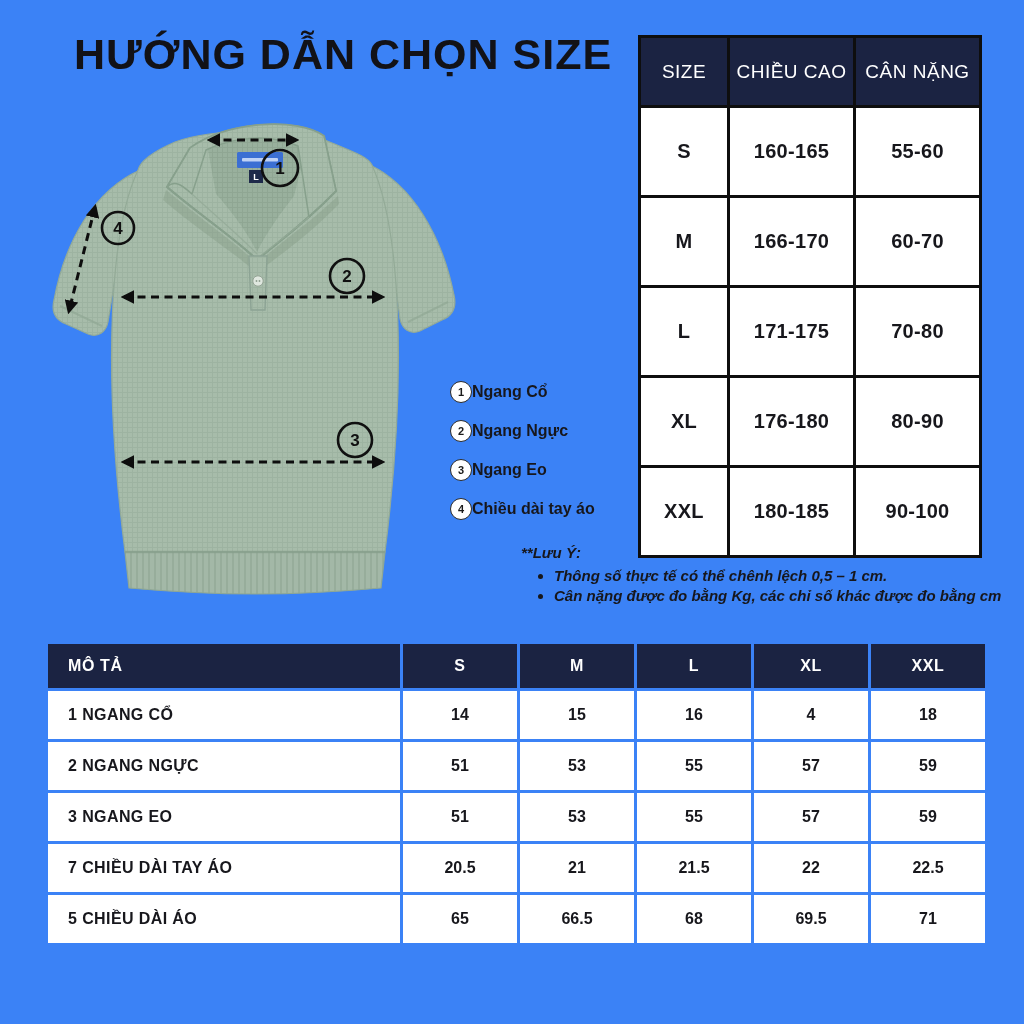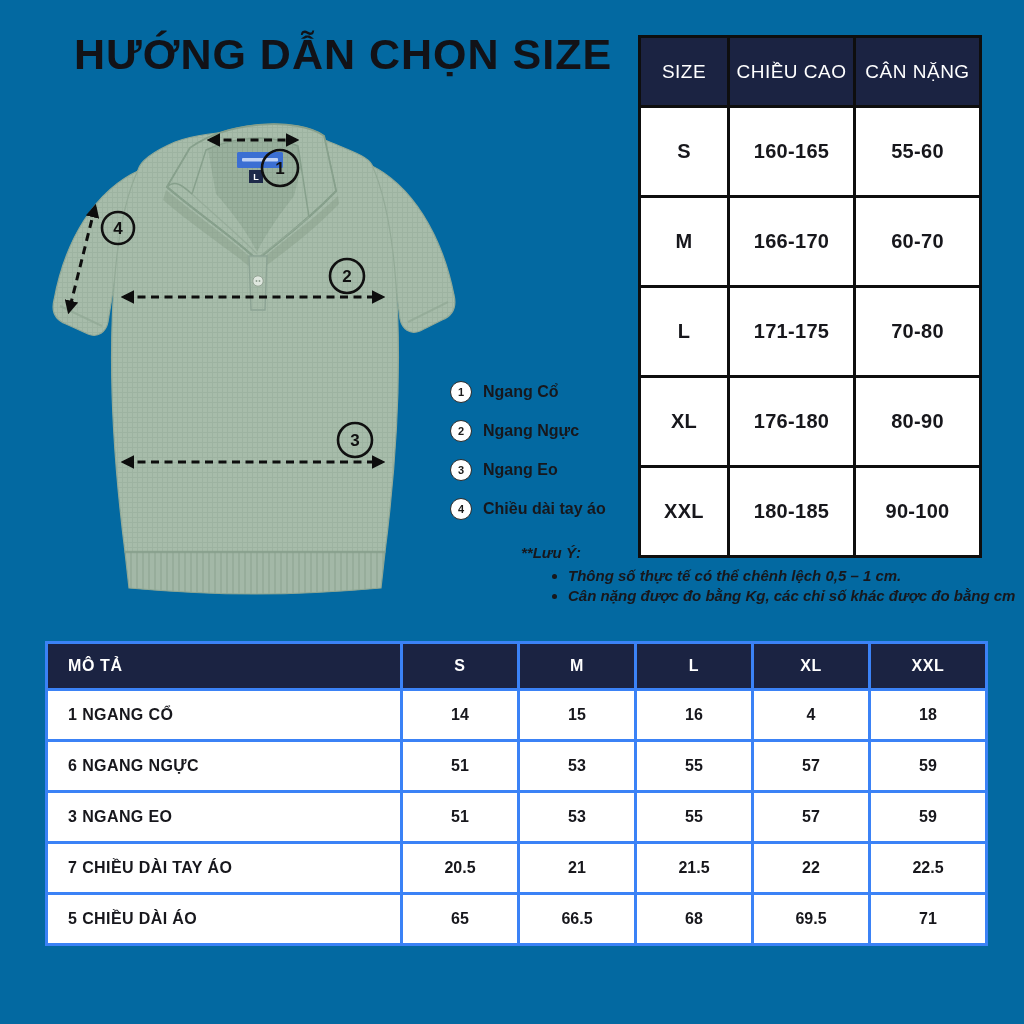--- a/index.html
+++ b/index.html
@@ -1,18 +1,18 @@
 <!DOCTYPE html>
 <html><head>
 <meta charset="utf-8">
 <style>
   * { margin:0; padding:0; box-sizing:border-box; }
   html,body { background:#ffffff; }
   body { font-family:"Liberation Sans","DejaVu Sans",sans-serif; color:#15151a; }
-  #stage { position:relative; width:1024px; height:1024px; background:#0369a1; overflow:hidden; }
+  #stage { position:relative; width:1024px; height:1024px; background:#3b82f6; overflow:hidden; }
 
   
   .page-title {
     position:absolute; left:74px; top:30px;
     font-size:43px; font-weight:bold; letter-spacing:1px; color:#121217;
     white-space:nowrap;
   }
 
   
   .shirt-wrap { position:absolute; left:40px; top:110px; width:430px; height:490px; }
@@ -30,26 +30,26 @@
   .size-table td { font-size:20px; font-weight:600; color:#17171c; letter-spacing:0.3px; background:#ffffff; }
 
   
   .legend { position:absolute; left:450px; top:380px; display:flex; flex-direction:column; gap:16px; }
   .legend-item { display:flex; align-items:center; height:23px; }
   .legend-circle {
     width:22px; height:22px; border:1.6px solid #2a2a2a; border-radius:50%;
     display:flex; align-items:center; justify-content:center;
     font-size:11px; font-weight:bold; color:#1a1a1a; background:#ffffff; flex:0 0 auto;
   }
-  .legend-label { margin-left:11px; font-size:16px; font-weight:600; color:#17171c; white-space:nowrap; }
+  .legend-label { font-size:16px; font-weight:600; color:#17171c; white-space:nowrap; }
 
   
   .notes { position:absolute; left:521px; top:544px; width:480px; font-style:italic; color:#17171c; }
   .notes-title { font-size:15px; font-weight:bold; margin-bottom:5px; }
-  .notes-list { list-style:disc; margin-left:47px; }
+  .notes-list { list-style:disc; margin-left:33px; }
   .note-item { font-size:15px; font-weight:600; line-height:20px; white-space:nowrap; }
 
   
   .measure-table { position:absolute; left:45px; top:641px; border-collapse:collapse; table-layout:fixed; width:940px; }
   .measure-table th, .measure-table td { border:3px solid #3b82f6; text-align:center; vertical-align:middle; }
   .measure-table thead tr { height:47px; }
   .measure-table th { background:#1b2342; color:#ffffff; font-size:16px; font-weight:bold; letter-spacing:0.6px; }
   .measure-table tbody tr { height:51px;padding-left:44px; }
   .measure-table td { font-size:16px; font-weight:600; color:#17171c; background:#ffffff; }
   .measure-table .col-desc { text-align:left; padding-left:20px; }
@@ -238,21 +238,21 @@
     <tbody>
         <tr>
           <td class="col-desc">1 NGANG CỔ</td>
           <td>14</td>
           <td>15</td>
           <td>16</td>
           <td>4</td>
           <td>18</td>
         </tr>
         <tr>
-          <td class="col-desc">6 NGANG NGỰC</td>
+          <td class="col-desc">2 NGANG NGỰC</td>
           <td>51</td>
           <td>53</td>
           <td>55</td>
           <td>57</td>
           <td>59</td>
         </tr>
         <tr>
           <td class="col-desc">3 NGANG EO</td>
           <td>51</td>
           <td>53</td>

